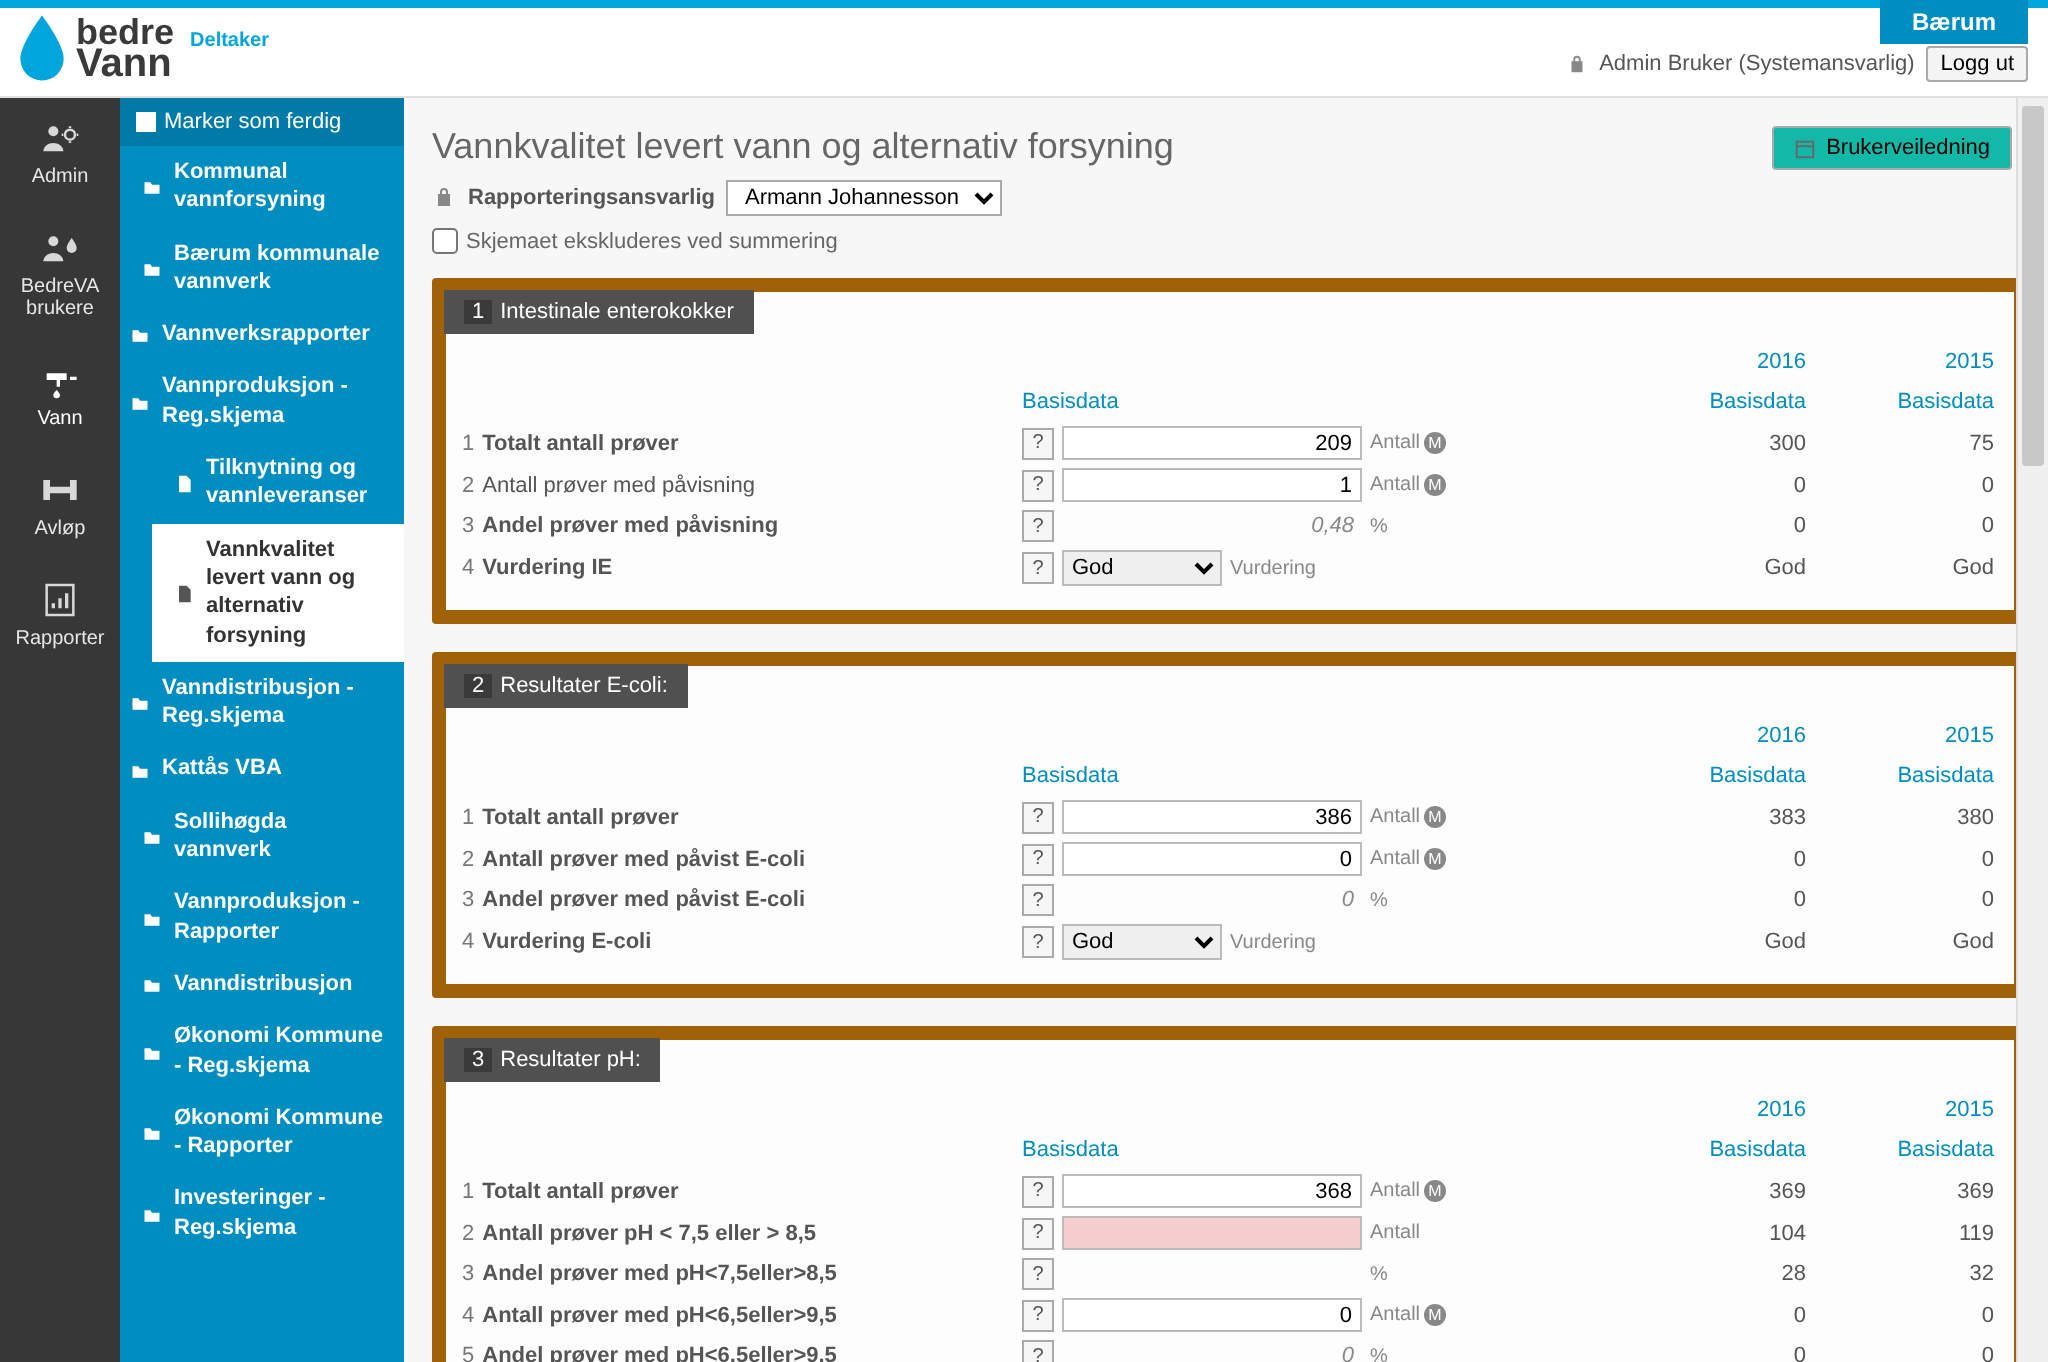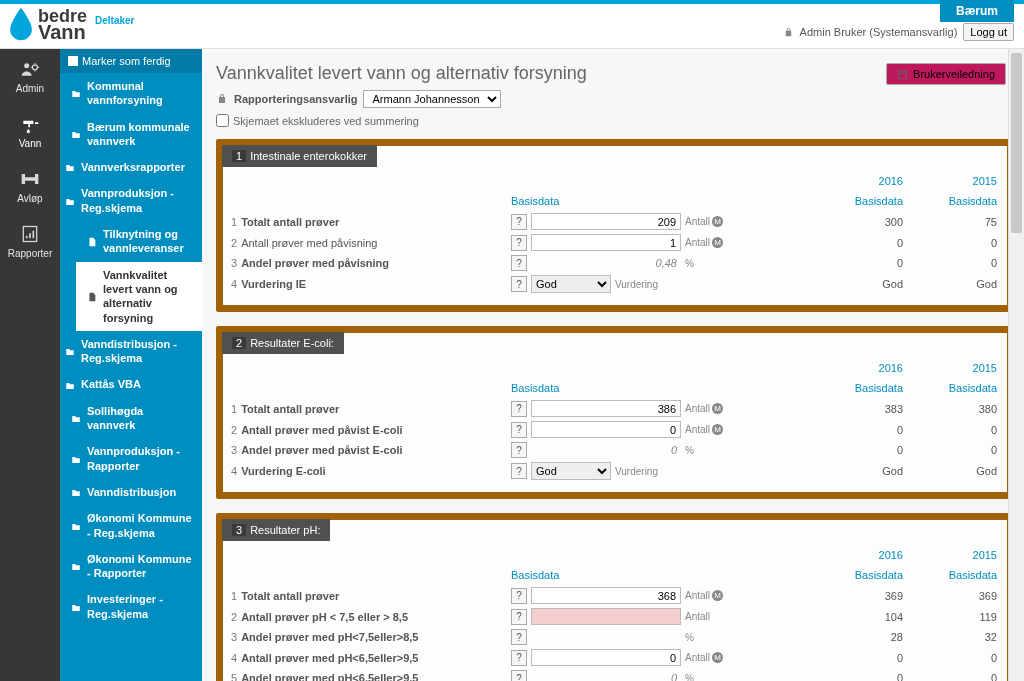--- a/index.html
+++ b/index.html
@@ -31,21 +31,21 @@
 .sb-header { background:#007aa7; padding:6px 8px; font-size:11px; display:flex; align-items:center; gap:4px;}
 .sb-item { padding:6px 8px 6px 10px; display:flex; align-items:center; gap:5px; cursor:pointer; line-height:1.3;}
 .sb-item.bold { font-weight:bold; }
 .sb-item.indent1 { padding-left: 4px; }
 .sb-item.indent2 { padding-left: 26px; }
 .sb-item.selected { background:#fff; color:#333; font-weight:bold; margin-left: 16px; padding-left:10px;}
 .folder-icon,.file-icon { width:12px; height:10px; flex-shrink:0; margin-top:2px;}
 
 .main { flex:1; padding: 14px 10px 10px 14px; overflow-y:auto; background:#f7f7f7; font-size:11px; color:#444; position:relative;}
 .main-title { font-size:18px; color:#666; font-weight:normal; margin-bottom:6px;}
-.btn-guide { position:absolute; top:14px; right:18px; border:1px solid #aaa; background:#be185d; padding:4px 10px; font-size:11px; display:flex; align-items:center; gap:5px; cursor:pointer; border-radius:2px;}
+.btn-guide { position:absolute; top:14px; right:18px; border:1px solid #aaa; background:#14b8a6; padding:4px 10px; font-size:11px; display:flex; align-items:center; gap:5px; cursor:pointer; border-radius:2px;}
 .sub-row { display:flex; align-items:center; gap:6px; margin-bottom:6px;}
 .sub-label { font-weight:bold; color:#555;}
 select.small { font-size:11px; padding:1px 4px; border:1px solid #aaa; background:#fff;}
 .excl-row { display:flex; align-items:center; gap:4px; font-size:11px; color:#666; margin-bottom:12px;}
 
 .panel { background:#fdfdfd; border:7px solid #a16207; border-radius:2px; margin-bottom:14px; padding:0 0 10px 0;}
 .panel-head { display:inline-block; background:#505050; color:#fff; font-size:11px; padding:5px 10px; margin:-1px 0 0 -1px;}
 .panel-num { background:#3a3a3a; padding:0 4px; margin-right:4px;}
 .col-headers { display:flex; font-size:11px; color:#008dbf; padding: 8px 10px 4px 8px;}
 .col-headers .ch-label { flex: 0 0 280px; }
@@ -102,20 +102,28 @@
   <div class="sidebar-dark">
     <div class="sd-item">
       <svg class="sd-icon" viewBox="0 0 24 24">
           <circle cx="8" cy="8" r="3"></circle>
           <path d="M2 20c0-3 3-5 6-5s6 2 6 5z"></path>
           <circle cx="18" cy="10" r="3" fill="none" stroke="#d8d8d8" stroke-width="1.5"></circle>
           <path d="M18 6v-1M18 15v-1M14 10h-1M23 10h-1" stroke="#d8d8d8" stroke-width="1.5"></path>
         </svg>
       <span>Admin</span>
     </div>
+    <div class="sd-item">
+      <svg class="sd-icon" viewBox="0 0 24 24">
+          <circle cx="8" cy="8" r="3"></circle>
+          <path d="M2 20c0-3 3-5 6-5s6 2 6 5z"></path>
+          <path d="M19 6c0 0-3 4-3 6a3 3 0 0 0 6 0c0-2-3-6-3-6z"></path>
+        </svg>
+      <span style="text-align:center;line-height:1.1;">BedreVA brukere</span>
+    </div>
     <div class="sd-item active">
       <svg class="sd-icon" viewBox="0 0 24 24">
           <path fill="#fff" d="M4 8h12v4h-4v4h-2v-4H4zM18 10h4v2h-4zM10 18c0 0-2 2-2 3a2 2 0 0 0 4 0c0-1-2-3-2-3z"></path>
         </svg>
       <span>Vann</span>
     </div>
     <div class="sd-item">
       <svg class="sd-icon" viewBox="0 0 24 24">
           <path d="M2 6h4v12H2zM18 6h4v12h-4zM6 10h12v4H6z"></path>
         </svg>

